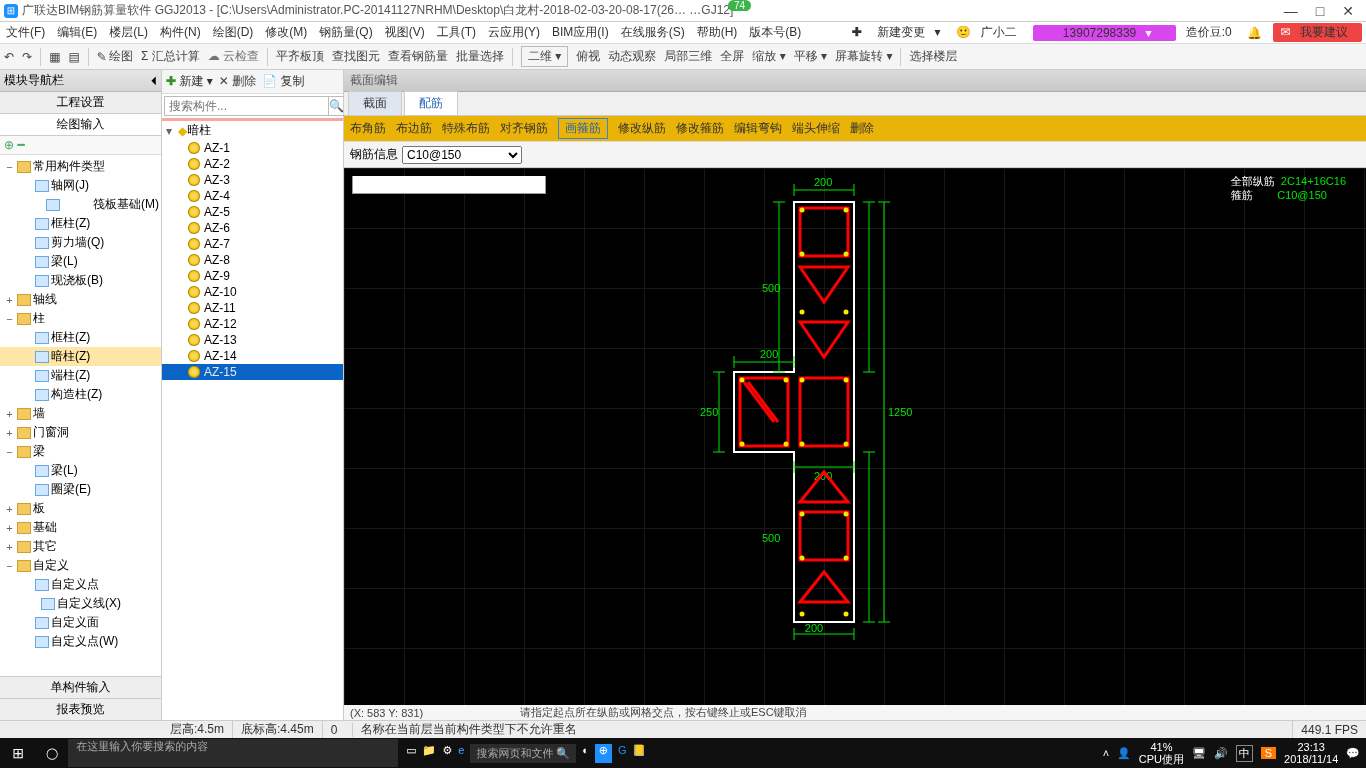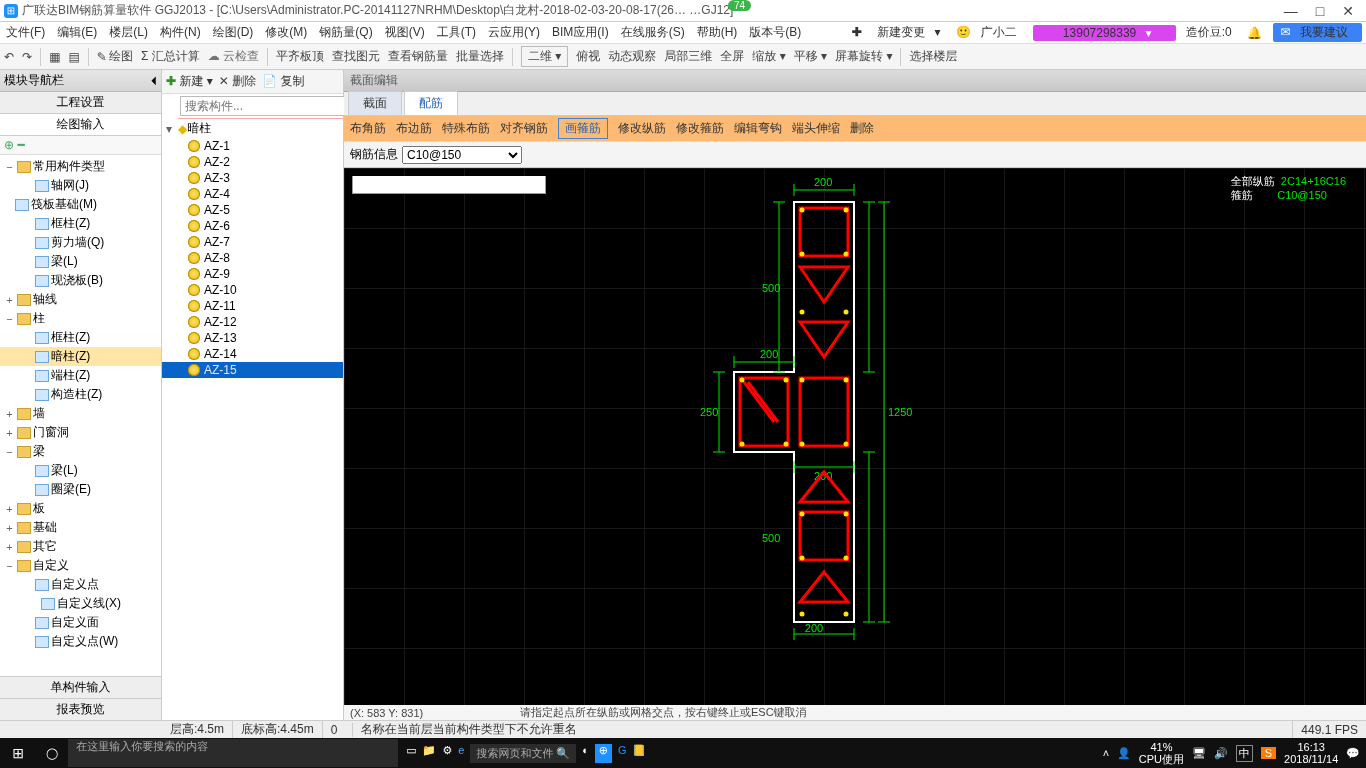--- a/index.html
+++ b/index.html
@@ -6,54 +6,54 @@
 body { background: #f0f0f0; font-size: 12px; overflow: hidden; width: 1366px; height: 768px; position: relative; }
 .titlebar { height: 22px; background: #fff; display: flex; align-items: center; padding: 0 4px; border-bottom: 1px solid #ccc; }
 .titlebar .icon { width: 14px; height: 14px; background: #1e90ff; border-radius: 3px; margin-right: 4px; display: flex; align-items: center; justify-content: center; color: #fff; font-size: 10px; }
 .titlebar .title { flex: 1; color: #555; font-size: 12px; white-space: nowrap; overflow: hidden; }
 .titlebar .badge { background: #39b54a; color: #fff; padding: 0 6px; border-radius: 8px; position: absolute; left: 728px; top: 0px; font-size: 10px; }
 .titlebar .winbtns { display: flex; gap: 18px; color: #444; font-size: 14px; padding-right: 8px; }
 .menubar { height: 22px; background: #fff; display: flex; align-items: center; border-bottom: 1px solid #ddd; }
 .menubar span { padding: 0 6px; color: #333; cursor: pointer; }
 .menubar .right { margin-left: auto; display: flex; align-items: center; gap: 4px; padding-right: 4px; }
 .menubar .right .phone { background: #d946ef; color: #fff; padding: 1px 24px; border-radius: 2px; }
-.menubar .right .feedback { background: #3b82f6; color: #fff; padding: 1px 8px; border-radius: 2px; }
+.menubar .right .feedback { background: #ef4444; color: #fff; padding: 1px 8px; border-radius: 2px; }
 .toolbar { height: 26px; background: #f5f5f5; border-bottom: 1px solid #ccc; display: flex; align-items: center; padding: 0 4px; gap: 8px; color: #444; }
 .toolbar .sep { width: 1px; height: 18px; background: #ccc; }
 .toolbar span { cursor: pointer; display: flex; align-items: center; gap: 2px; }
 .main { display: flex; height: calc(100% - 22px - 22px - 26px - 18px - 30px); }
 .leftpane { width: 162px; background: #f8f8f8; border-right: 1px solid #ccc; display: flex; flex-direction: column; }
 .leftpane .panelhead { background: linear-gradient(#e6e6e6,#d6d6d6); padding: 2px 4px; border-bottom: 1px solid #bbb; font-size: 12px; display: flex; align-items: center; }
 .leftpane .panelhead .closearrow { margin-left: auto; }
 .leftpane .subhead { background: #eee; text-align: center; padding: 2px 0; border-bottom: 1px solid #ccc; cursor: pointer; }
 .leftpane .smallbar { padding: 2px 4px; border-bottom: 1px solid #ddd; color: #4a6; }
 .tree { flex: 1; overflow: auto; padding: 2px 0; background: #fff; }
 .tree .row { display: flex; align-items: center; padding: 1px 2px; cursor: pointer; white-space: nowrap; }
 .tree .row.sel { background: #ffe6a6; }
 .tree .toggle { width: 11px; text-align: center; color: #666; font-size: 11px; }
 .tree .fico { width: 14px; height: 12px; margin: 0 2px; }
 .tree .folder { background: #f5c95d; border: 1px solid #c9a12c; }
 .tree .comp { background: #cfe8ff; border: 1px solid #6aa8e0; }
 .listpane { width: 182px; background: #fff; border-right: 1px solid #ccc; display: flex; flex-direction: column; }
 .listpane .listtool { height: 24px; background: #f5f5f5; border-bottom: 1px solid #ddd; display: flex; align-items: center; padding: 0 4px; gap: 6px; color: #333; }
-.listpane .search { display: flex; padding: 2px; border-bottom: 1px solid #fca5a5; margin-left: 16px; }
+.listpane .search { display: flex; padding: 2px; border-bottom: 3px solid #fca5a5; }
 .listpane .search input { flex: 1; border: 1px solid #bbb; padding: 2px 4px; font-size: 12px; color: #888; }
 .listpane .search .sbtn { width: 20px; display: flex; align-items: center; justify-content: center; border: 1px solid #bbb; border-left: none; }
 .listpane .items { flex: 1; overflow: auto; }
 .listpane .items .grp { display: flex; align-items: center; padding: 1px 4px; }
 .listpane .items .grp .t { color: #666; width: 12px; }
 .listpane .items .it { display: flex; align-items: center; padding: 1px 2px 1px 26px; cursor: pointer; }
 .listpane .items .it.sel { background: #0a64c8; color: #e5e5e5; }
 .listpane .items .gear { width: 12px; height: 12px; border-radius: 50%; background: radial-gradient(#ffe066,#e6b800); margin-right: 4px; box-shadow: 0 0 0 1px #b38b00 inset; }
 .canvasarea { flex: 1; display: flex; flex-direction: column; background: #e8e8e8; min-width: 0; }
 .canvasarea .chead { height: 22px; background: linear-gradient(#dcdcdc,#c8c8c8); color: #5a5a5a; padding: 2px 6px; font-size: 12px; border-bottom: 1px solid #aaa; }
 .canvasarea .tabs { height: 24px; background: #f0f0f0; display: flex; align-items: flex-end; padding-left: 4px; border-bottom: 1px solid #ccc; }
 .canvasarea .tabs .tab { padding: 3px 14px; border: 1px solid #ccc; border-bottom: none; background: #dfe6ef; margin-right: 2px; cursor: pointer; color: #333; }
 .canvasarea .tabs .tab.active { background: #fff; color: #1f62b5; }
-.canvasarea .subtool { height: 26px; background: #fdba74; display: flex; align-items: center; padding: 0 6px; gap: 10px; border-bottom: 1px solid #ddd; color: #333; }
+.canvasarea .subtool { height: 26px; background: #eab308; display: flex; align-items: center; padding: 0 6px; gap: 10px; border-bottom: 1px solid #ddd; color: #333; }
 .canvasarea .subtool .boxed { border: 1px solid #3b84d6; padding: 1px 6px; color: #1f62b5; }
 .canvasarea .rebar-row { height: 26px; background: #f4f4f4; display: flex; align-items: center; padding: 0 6px; gap: 4px; border-bottom: 1px solid #ccc; }
 .canvasarea .rebar-row select { width: 120px; font-size: 12px; }
 .canvas { flex: 1; background: #000; position: relative; overflow: hidden; }
 .canvas .grid { position: absolute; inset: 0; background-image: linear-gradient(#181818 1px, transparent 1px), linear-gradient(90deg, #181818 1px, transparent 1px); background-size: 60px 60px; }
 .canvas .dropdown { position: absolute; left: 8px; top: 8px; width: 194px; }
 .canvas .dropdown .k { background: #5a7db0; color: #fff; padding: 2px 6px; border: 1px solid #3a5d90; }
 .canvas .dropdown .b { background: #fff; height: 18px; border: 1px solid #999; border-top: none; }
 .canvas svg { position: absolute; left: 340px; top: 4px; }
 .canvas .annot { position: absolute; color: #00e600; font-size: 11px; line-height: 1.3; }
@@ -156,21 +156,21 @@
         <div class="row" style="padding-left: 4px;">
           <span class="toggle">−</span>
           <span class="fico folder"></span>
           <span>常用构件类型</span>
         </div>
         <div class="row" style="padding-left: 22px;">
           <span class="toggle"></span>
           <span class="fico comp"></span>
           <span>轴网(J)</span>
         </div>
-        <div class="row" style="">
+        <div class="row" style=" justify-content: space-between;">
           <span class="toggle"></span>
           <span class="fico comp"></span>
           <span>筏板基础(M)</span>
         </div>
         <div class="row" style="padding-left: 22px;">
           <span class="toggle"></span>
           <span class="fico comp"></span>
           <span>框柱(Z)</span>
         </div>
         <div class="row" style="padding-left: 22px;">
@@ -471,18 +471,18 @@
     <span>👤</span>
     <div class="cpu">
         <div>41%</div>
         <div>CPU使用</div>
       </div>
     <span>🖥</span>
     <span>🔊</span>
     <span style="border:1px solid #888;padding:0 2px">中</span>
     <span style="background:#ff7a00;padding:0 4px">S</span>
     <div class="clock">
-        <div>16:13</div>
+        <div>23:13</div>
         <div>2018/11/14</div>
       </div>
     <span>💬</span>
   </div>
 </div>
 
 </body></html>

